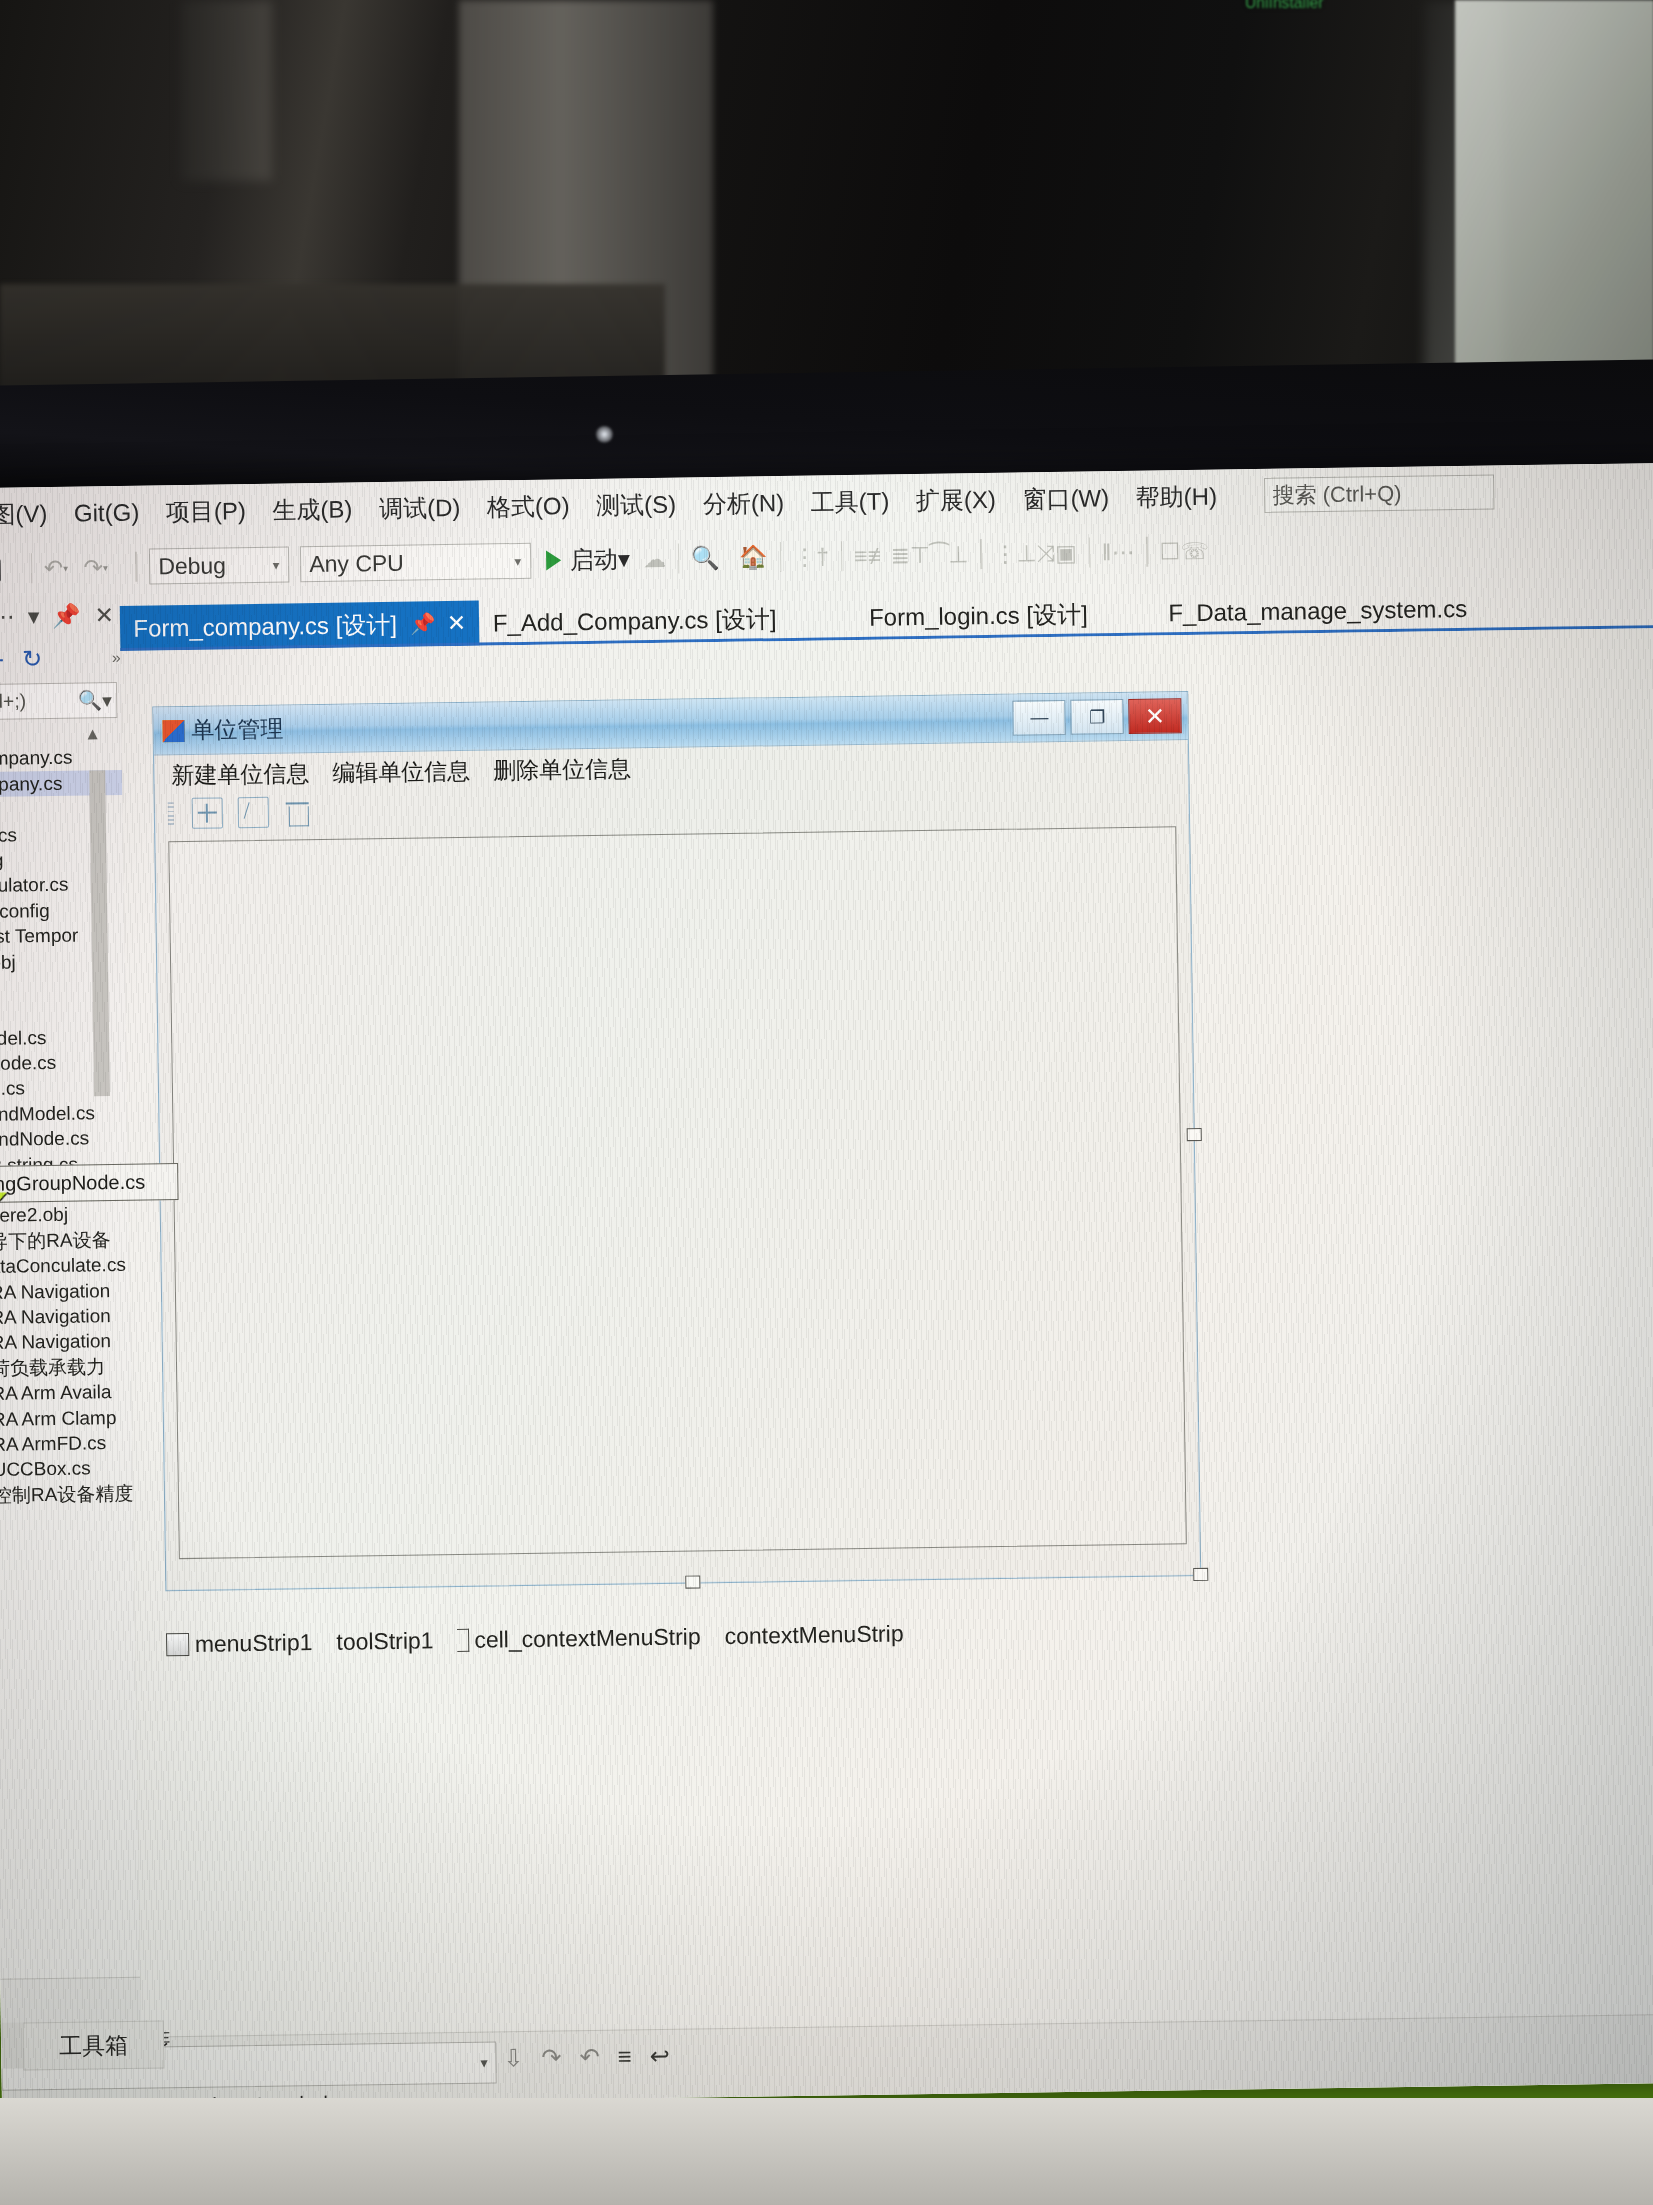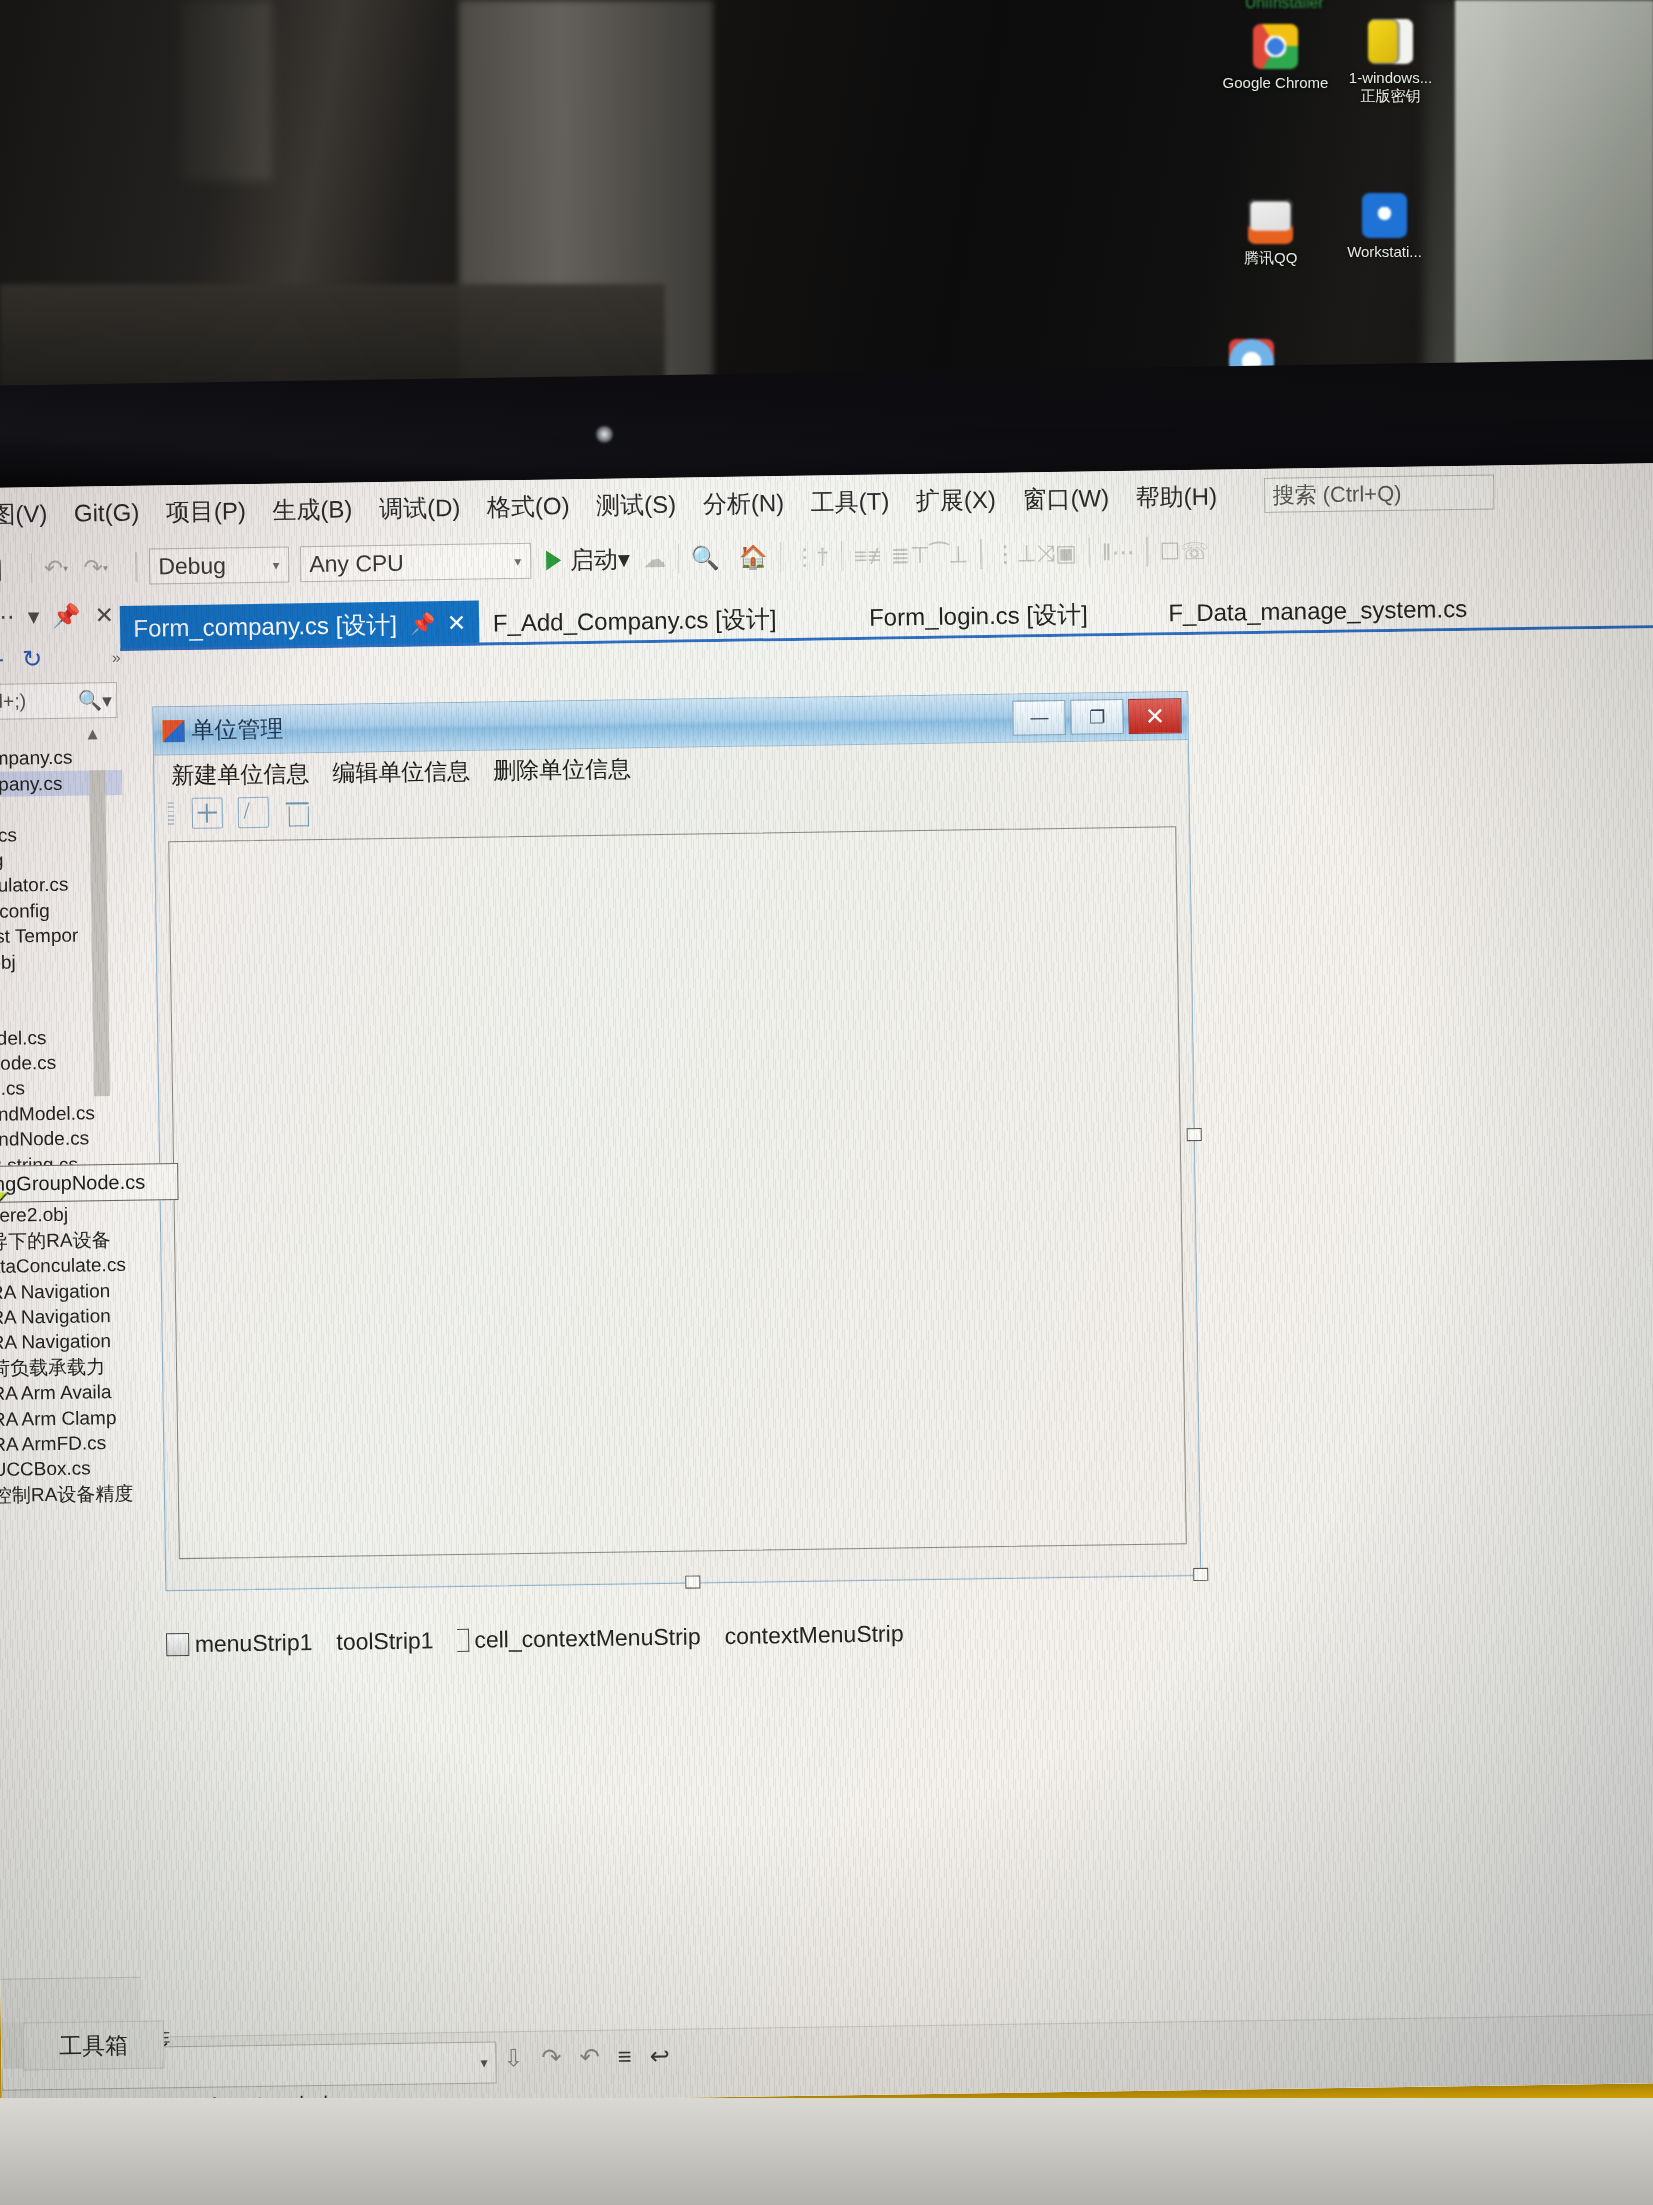--- a/index.html
+++ b/index.html
@@ -1,20 +1,20 @@
 <!DOCTYPE html>
 <html style="font-size:9.7px"><head>
 <meta charset="utf-8">
 <style>
   html,body{margin:0;padding:0;background:#000;}
   body{width:1654px;height:2205px;position:relative;overflow:hidden;
        font-family:"Liberation Sans","DejaVu Sans",sans-serif;}
 
   
-  #photo{position:absolute;inset:0;background:#eab308;overflow:hidden;}
+  #photo{position:absolute;inset:0;background:#4d7c0f;overflow:hidden;}
 
   
   .backdrop{position:absolute;left:0;top:0;width:1654px;height:423px;
     background:linear-gradient(100deg,#161513 0%,#242220 14%,#3a3732 20%,#211f1d 26%,
                #141312 40%,#0d0c0c 58%,#101010 72%,#1b1a18 82%,#0c0c0c 100%);}
   .backdrop .pillar{position:absolute;left:459px;top:0;width:254px;height:411px;
     background:linear-gradient(90deg,#5c5954,#7d7a73 40%,#4a4844);opacity:.75;filter:blur(3.6px);}
   .backdrop .pillar2{position:absolute;left:181px;top:0;width:91px;height:181px;
     background:linear-gradient(90deg,#2b2a27,#55524c);opacity:.6;filter:blur(5.4px);}
   .backdrop .wall{position:absolute;right:0;top:0;width:199px;height:423px;
@@ -202,42 +202,20 @@
 
   <div class="backdrop">
     <div class="pillar2"></div>
     <div class="pillar"></div>
     <div class="wall2"></div>
     <div class="wall"></div>
     <div class="desk"></div>
 
     <div class="dtitle">UniInstaller</div>
 
-    <div class="deskicons">
-      <div class="dicon" style="left:0px;top:24px;">
-        <span class="gl gl-chrome"></span>
-        <span>Google Chrome</span>
-      </div>
-      <div class="dicon" style="left:115px;top:19.3px;">
-        <span class="gl gl-key"></span>
-        <span style="white-space:pre-line">1-windows...
-正版密钥</span>
-      </div>
-      <div class="dicon" style="left:-4.8px;top:199px;">
-        <span class="gl gl-qq"></span>
-        <span>腾讯QQ</span>
-      </div>
-      <div class="dicon" style="left:109px;top:193px;">
-        <span class="gl gl-zip"></span>
-        <span>Workstati...</span>
-      </div>
-      <div class="dicon" style="left:-24px;top:339px;">
-        <span class="gl gl-misc"></span>
-      </div>
-    </div>
   </div>
 
   <div class="bezel">
     <div class="glint"></div>
   </div>
 
   <div id="screen">
 
     <div class="menubar">
       <div class="menu-item">视图(V)</div>

